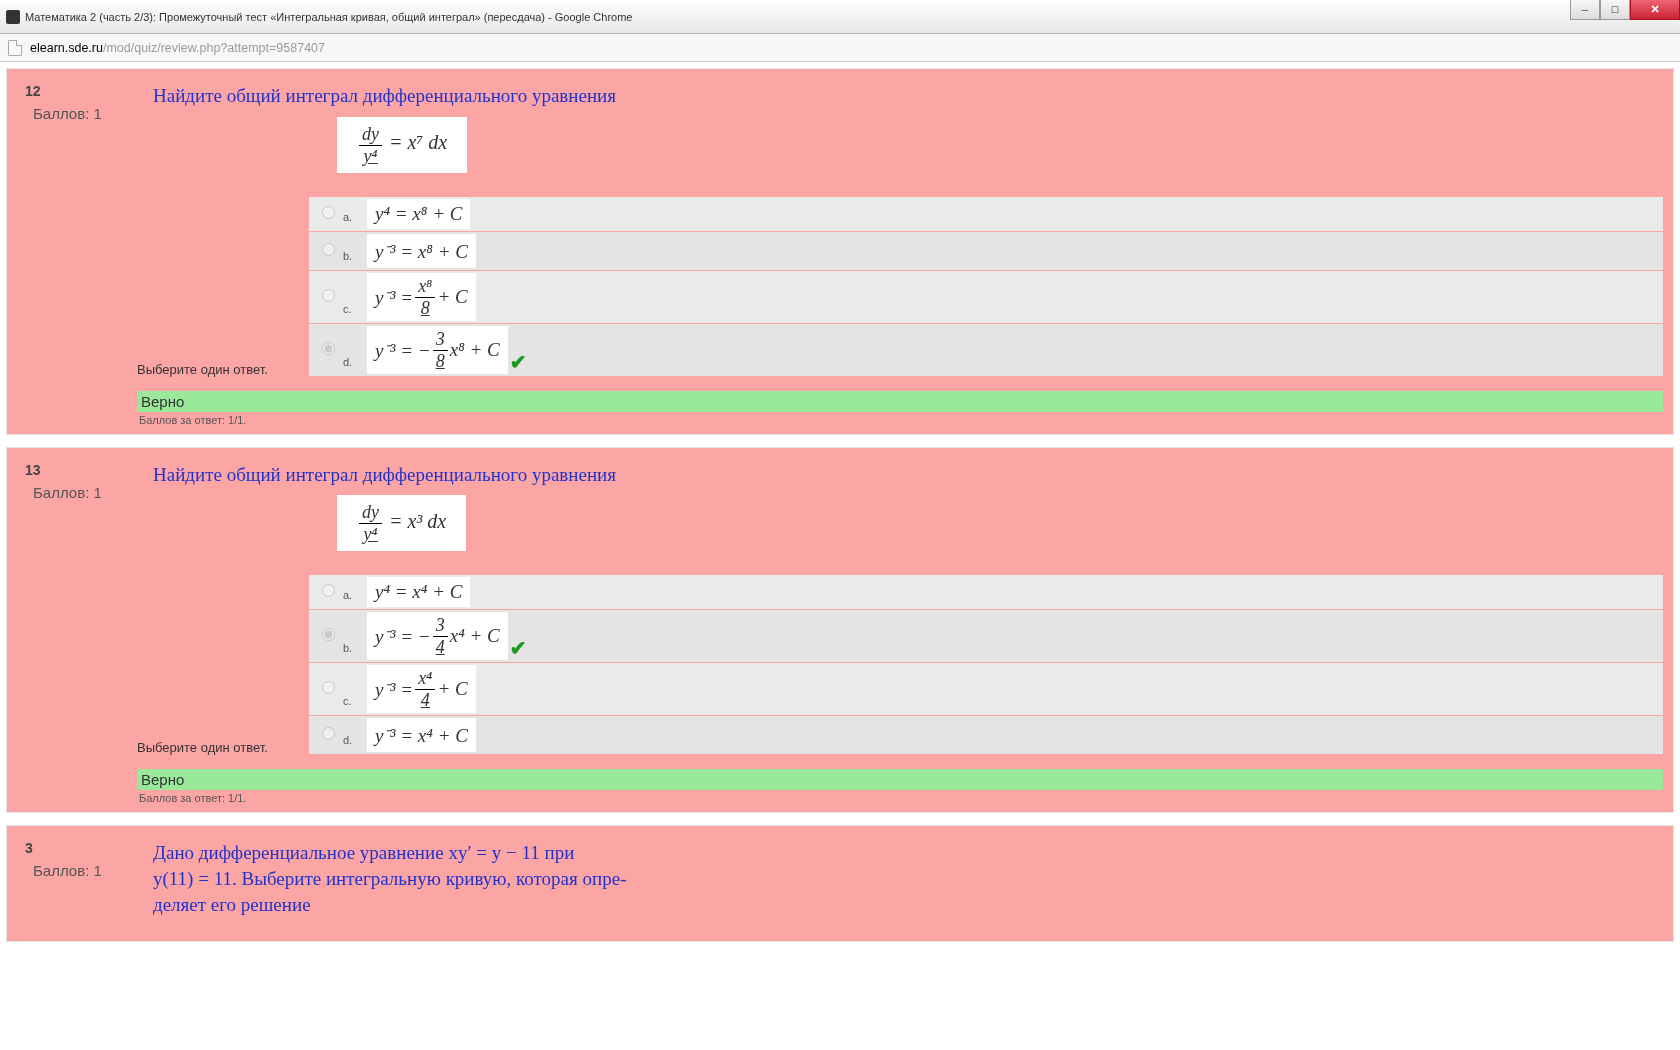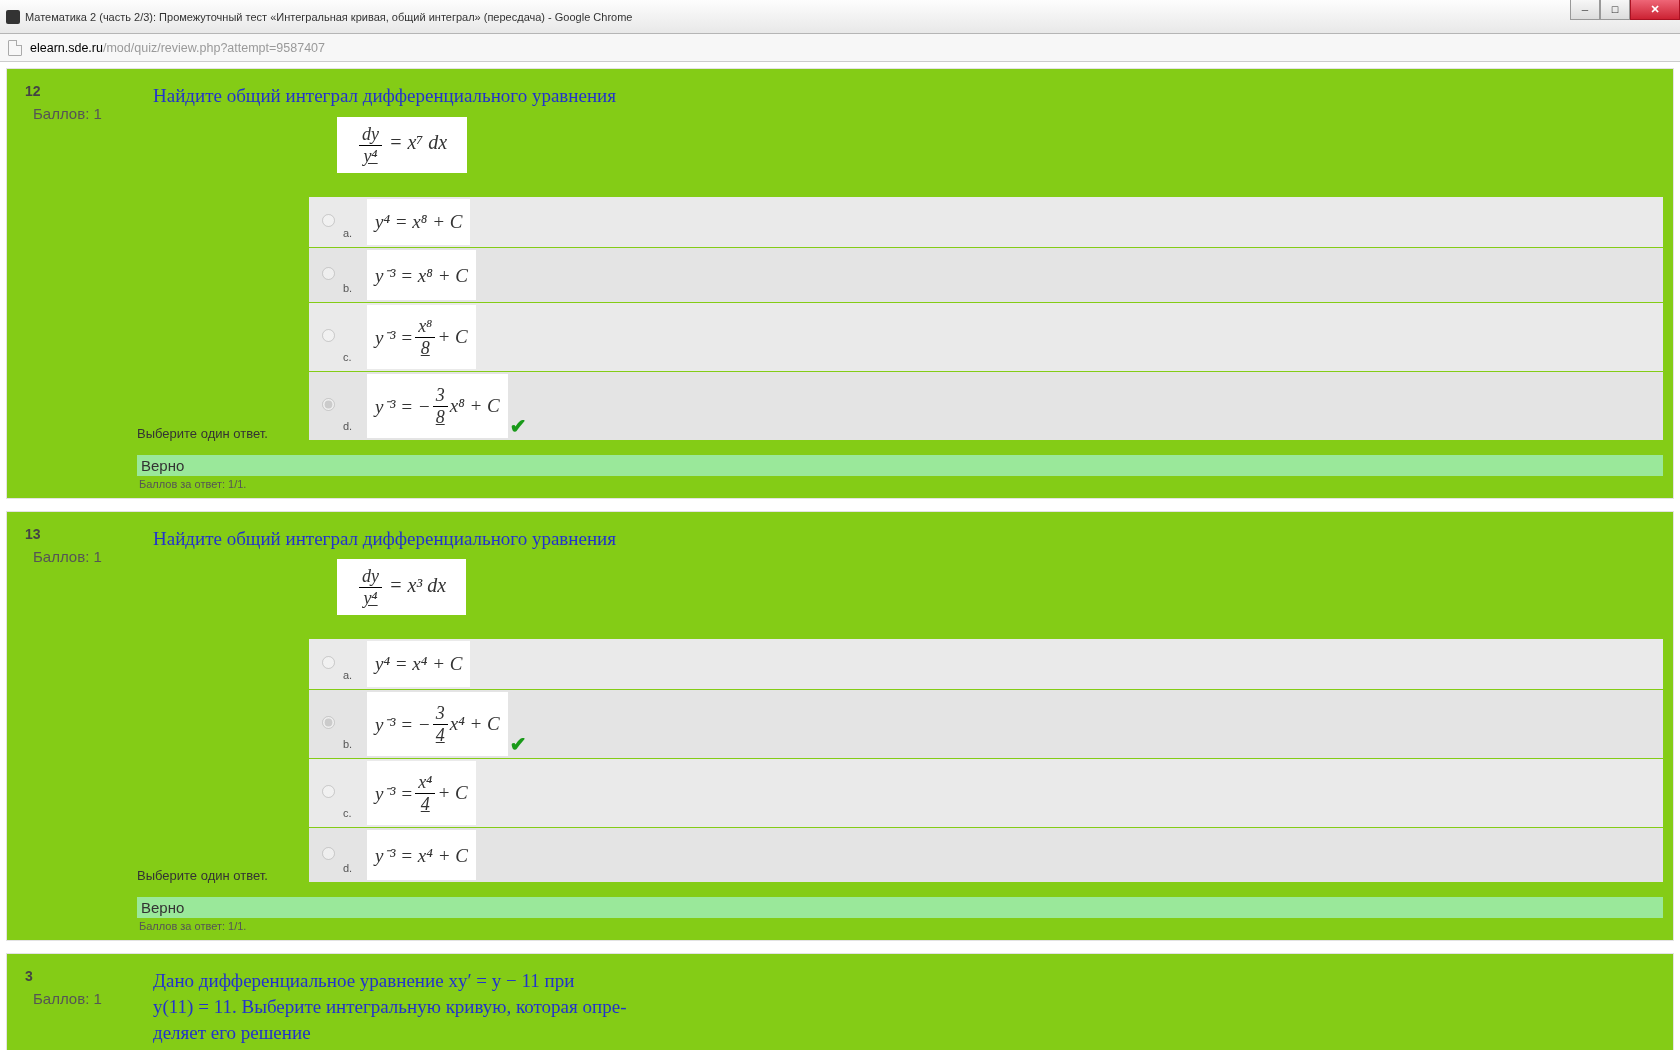--- a/index.html
+++ b/index.html
@@ -19,21 +19,21 @@
   .urlbar .page-icon { width:14px; height:16px; border:1px solid #aaa; border-radius:1px; margin-right:8px; position:relative; }
   .urlbar .page-icon::after{content:"";position:absolute;right:-1px;top:-1px;width:5px;height:5px;background:#f7f7f7;border-left:1px solid #aaa;border-bottom:1px solid #aaa;}
   .urlbar .domain { color:#000000; }
   .urlbar .path { color:#9a9a9a; }
 
   
   .viewport { height:calc(100vh - 50px); overflow-y:auto; background:#fff; position:relative; }
   .page { padding:6px; }
 
   
-  .qblock { background:#84cc16; border:1px solid #e3e3e3; margin-bottom:12px; padding:14px 10px 6px 10px; position:relative; }
+  .qblock { background:#fca5a5; border:1px solid #e3e3e3; margin-bottom:12px; padding:14px 10px 6px 10px; position:relative; }
   .qleft { position:absolute; left:18px; top:14px; width:90px; }
   .qnum { font-weight:bold; font-size:14px; color:#444; margin-bottom:6px; }
   .qscore { font-size:15px; color:#555;padding-left:8px; }
 
   .qbody { margin-left:120px; }
   .qtitle { color:#2233cc; font-size:19px; font-family:Georgia,"Times New Roman",serif; margin-bottom:4px; line-height:1.35;margin-left:16px; }
   .qtitle.justify { text-align:justify; max-width:520px; }
   .qformula { background:#fff; display:inline-block; padding:8px 20px; margin-top:4px; }
   .formula-wrap { margin-left:200px; }
 
@@ -43,21 +43,21 @@
   .frac .den { padding:1px 3px 0 3px; font-size:18px;text-decoration:underline;}
 
   .answer-zone { display:flex; margin-top:24px;align-items:flex-end; }
   .answer-label { width:172px; font-size:13px; color:#333; padding-top:4px; }
   .answer-list { flex:1; }
   .ans-row { display:flex; align-items:center; background:#eaeaea; margin-bottom:1px; min-height:32px; padding:2px 4px;}
   .ans-row.alt { background:#e4e4e4; }
   .ans-radio { width:30px; text-align:center; }
   .ans-radio input { accent-color:#888; }
   .ans-letter { width:24px; font-size:11px; color:#555; align-self:flex-end; padding-bottom:6px;}
-  .ans-math { background:#fff; padding:12px 8px; font-family:"Cambria Math",Georgia,serif; font-style:italic; font-size:19px; display:inline-flex; align-items:center;}
+  .ans-math { background:#fff; padding:4px 8px; font-family:"Cambria Math",Georgia,serif; font-style:italic; font-size:19px; display:inline-flex; align-items:center;}
   .check { color:#1a9a1a; font-size:20px; font-weight:bold; margin-left:2px; align-self:flex-end; }
 
   .feedback { margin-top:14px; }
   .fb-correct { background:#9ae89a; color:#333; font-size:15px; padding:2px 4px; margin-right:0px;}
   .fb-score { font-size:11px; color:#555; padding:2px 0 2px 2px;}
 
   
   .viewport::-webkit-scrollbar{width:16px}
   .viewport::-webkit-scrollbar-track{background:#f0f0f0;border-left:1px solid #ddd}
   .viewport::-webkit-scrollbar-thumb{background:#c4c4c4;border:2px solid #f0f0f0;border-radius:8px}

